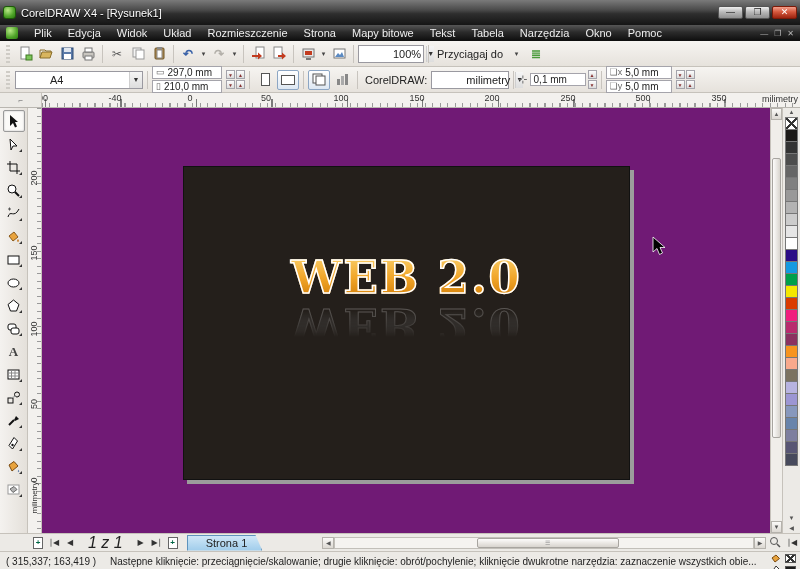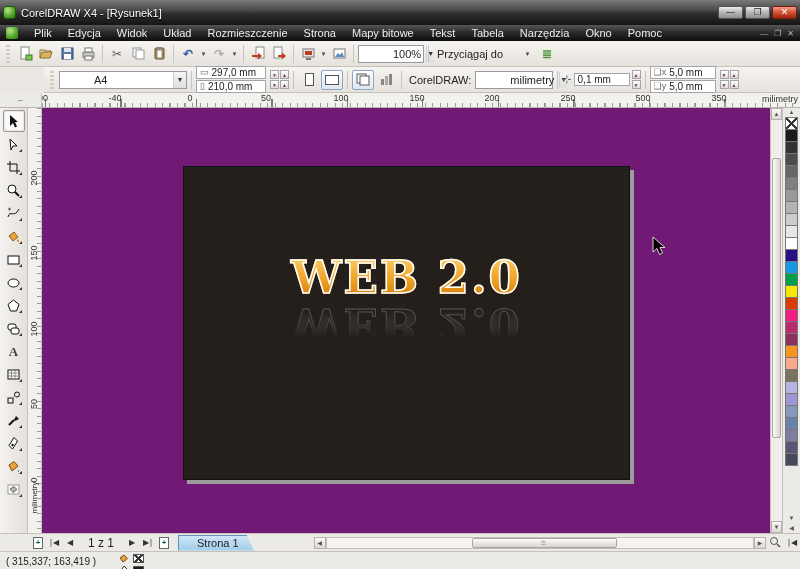--- a/index.html
+++ b/index.html
@@ -23,24 +23,24 @@
   
   .toolbar { height:26px; background:linear-gradient(#f6f4f1,#e6e2dc); border-bottom:1px solid #c6c2bb; display:flex; align-items:center; padding-left:6px; gap:1px; }
   .grip { width:4px; height:18px; margin-right:4px; background:repeating-linear-gradient(#cfccc6 0 2px,transparent 2px 4px); }
   .sep { width:1px; height:18px; background:#c8c4be; margin:0 3px; }
   .tbtn { width:20px; height:20px; display:flex; align-items:center; justify-content:center; font-size:12px; color:#555; border:1px solid transparent; border-radius:2px; }
   .tbtn svg { display:block; }
   .drop { font-size:7px; color:#444; width:9px; text-align:center; }
   .combo { height:18px; background:#fff; border:1px solid #9a99a0; display:flex; align-items:center; font-size:11px;padding-left:29px; }
   .combo .val { padding:0 5px; flex:1; }
   .combo .arrow { width:13px; height:100%; display:flex; align-items:center; justify-content:center; font-size:7px; color:#333; border-left:1px solid #cfcfcf; background:linear-gradient(#f5f5f5,#ddd); }
-  .snap { display:flex; align-items:center; gap:20px; padding:0 4px; font-size:11px; color:#222; }
-
-  
-  .propbar { height:26px;margin-left:44px; }
+  .snap { display:flex; align-items:center; gap:9px; padding:0 4px; font-size:11px; color:#222; }
+
+  
+  .propbar { height:26px; }
   .numwrap { display:flex; align-items:center; }
   .numcol { display:flex; flex-direction:column; gap:1px; justify-content:center; }
   .numfield { width:70px; height:13px; background:#fff; border:1px solid #a5a4ab; font-size:10px; padding:0 3px; line-height:11px; display:flex; align-items:center; gap:3px; }
   .numfield .fico { font-size:9px; color:#666; }
   .spinpair { display:flex; gap:1px; margin-left:2px; }
   .spin { width:9px; height:9px; border:1px solid #a5a4ab; background:linear-gradient(#fdfdfd,#dcdcdc); font-size:5px; color:#833; display:flex; align-items:center; justify-content:center; }
   .pbtn { width:22px; height:20px; display:flex; align-items:center; justify-content:center; border:1px solid transparent; border-radius:2px; }
   .pbtn.sel { border-color:#8ca6c4; background:linear-gradient(#ffffff,#dde7f2); }
   .po { border:1px solid #555; background:#fff; }
   .po.portrait { width:9px; height:13px; }
@@ -87,21 +87,21 @@
   .swatch { width:13px; height:13px; border:1px solid #777; margin-top:-1px; }
   .swatch.none { background:
       linear-gradient(45deg,transparent 44%,#333 44% 56%,transparent 56%),
       linear-gradient(-45deg,transparent 44%,#333 44% 56%,transparent 56%),#fff; }
   .pal-bottom { margin-top:auto; display:flex; flex-direction:column; align-items:center; }
 
   
   .navrow { height:18px; background:#eceae6; border-top:1px solid #c6c2bb; display:flex; align-items:center; padding-left:30px; font-size:10px; }
   .nbtn { width:16px; height:14px; display:flex; align-items:center; justify-content:center; font-size:8px; color:#333; }
   .pageico { width:10px; height:12px; background:#fff; border:1px solid #666; font-size:8px; line-height:10px; text-align:center; color:#064; font-weight:bold; }
-  .counter { padding:0 10px; font-size:12px; }
+  .counter { padding:0 10px; font-size:16px;font-style:italic; }
   .tab { margin-left:6px; height:16px; padding:0 14px 0 18px; background:linear-gradient(#cfe7f7,#9fcceb); border:1px solid #5e93bd; border-bottom:none; clip-path:polygon(0 0,calc(100% - 7px) 0,100% 100%,0 100%); display:flex; align-items:center; font-size:11px; }
   .hscroll { flex:1; margin-left:60px; display:flex; align-items:center; height:14px; }
   .htrack { flex:1; position:relative; height:12px; background:#f5f3f0; border:1px solid #c2bfb9; }
   .hthumb { position:absolute; top:0; bottom:0; left:34%; width:34%; background:linear-gradient(#fdfcfb,#d8d4ce); border:1px solid #a8a5a0; border-radius:2px; display:flex; align-items:center; justify-content:center; font-size:6px; color:#888; letter-spacing:1px; }
   .navmag { width:18px; text-align:center; }
 
   
   .statusbar { height:26px; background:#eceae6; border-top:1px solid #c6c2bb; display:flex; align-items:flex-start; padding:4px 4px 0 6px; font-size:10px; color:#222; }
   .coords { white-space:nowrap; margin-right:14px; }
   .hint { flex:1; white-space:nowrap; overflow:hidden; }
@@ -540,20 +540,21 @@
   </div>
   <span class="navmag"><svg width="12" height="12">
         <circle cx="5" cy="5" r="3.5" fill="none" stroke="#555"></circle>
         <line x1="8" y1="8" x2="11" y2="11" stroke="#555" stroke-width="1.5"></line>
       </svg></span>
   <span class="nbtn">∣◀</span>
 </div>
 
 <div class="statusbar">
   <span class="coords">( 315,337; 163,419 )</span>
+  <span class="hint">Następne kliknięcie: przeciągnięcie/skalowanie; drugie kliknięcie: obrót/pochylenie; kliknięcie dwukrotne narzędzia: zaznaczenie wszystkich obie...</span>
   <span class="indics">
     <span class="irow">
       <svg width="12" height="11">
           <path d="M2,5 l4,-3 3.5,3.5 -4.5,3.5 z" fill="#e8a33d" stroke="#7a4a10"></path>
         </svg>
       <span class="iswatch xnone"></span>
     </span>
     <span class="irow">
       <svg width="12" height="11">
           <path d="M6,1 l3,3 -4,6 -3,-3 z" fill="#fff" stroke="#333"></path>

